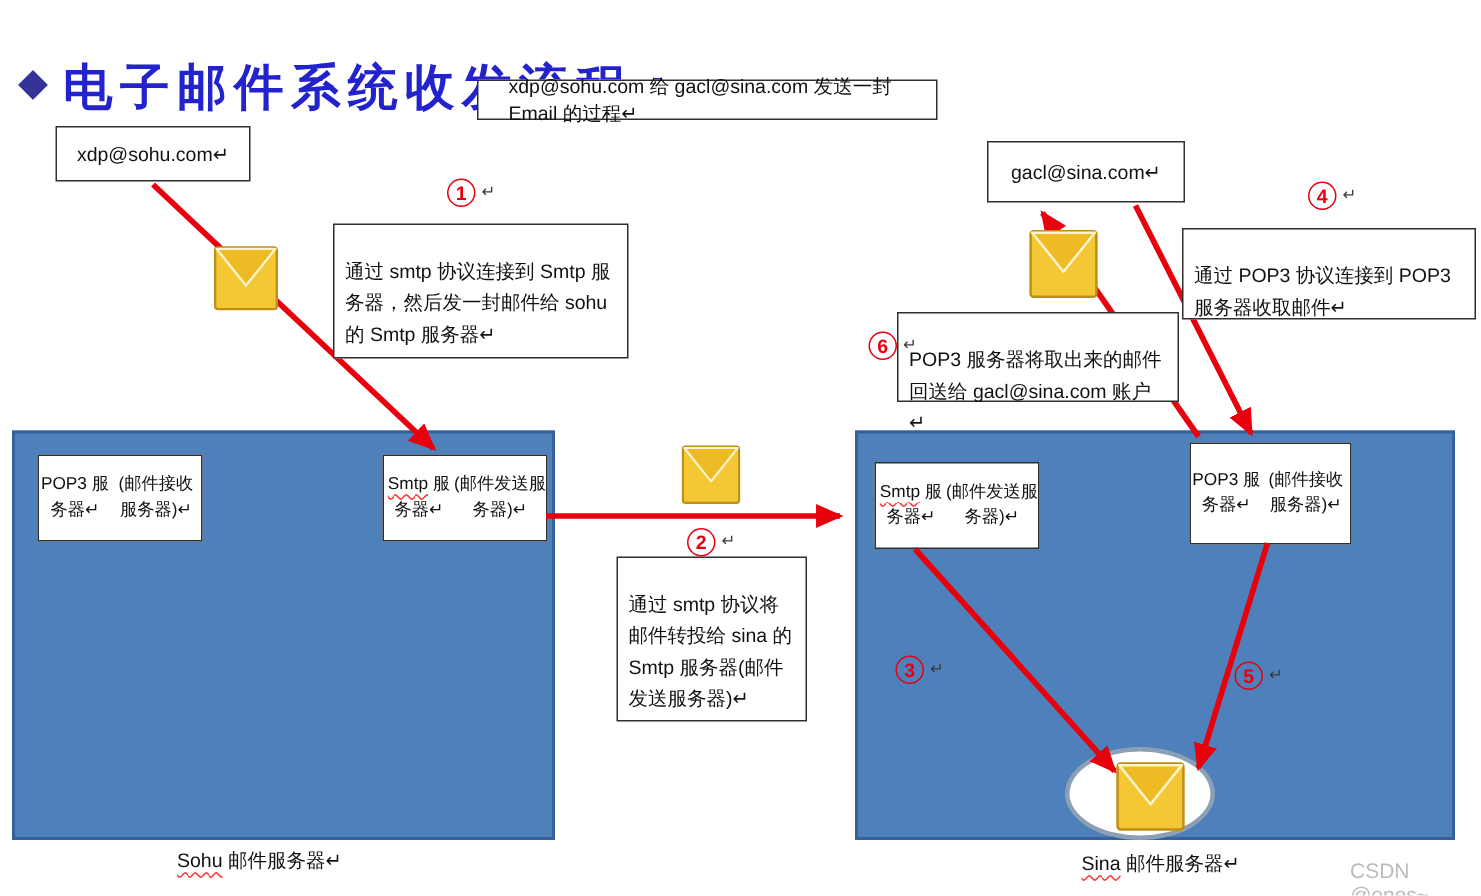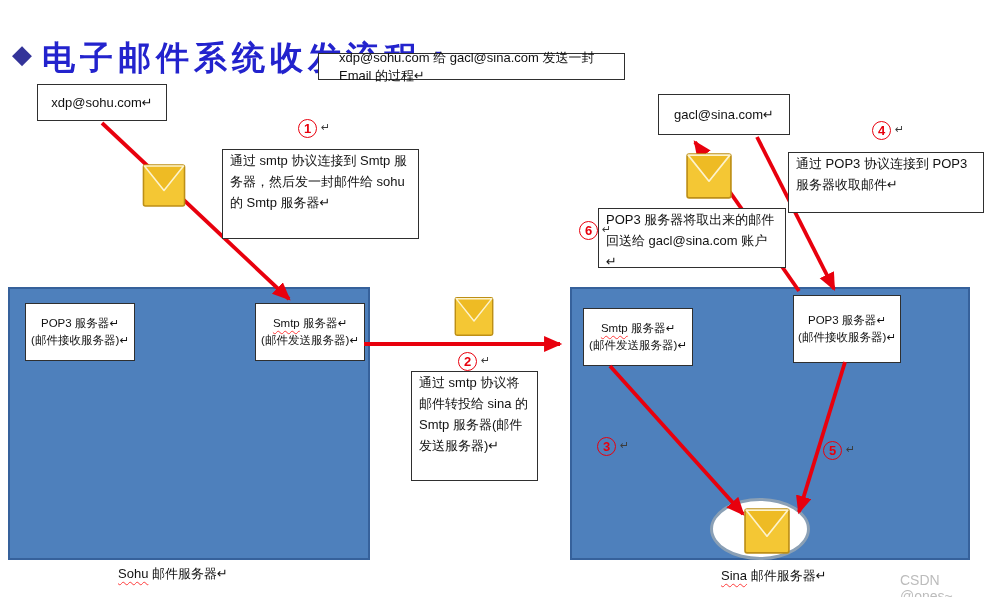--- a/index.html
+++ b/index.html
@@ -11,23 +11,23 @@
   body{background:#fff;font-family:"Liberation Sans","DejaVu Sans",sans-serif;}
   .canvas{position:relative;width:987px;height:597px;background:#fff;overflow:hidden;}
 
   .title{position:absolute;left:12px;top:2px;white-space:nowrap;margin-top:34px;}
   .title .bullet{color:var(--bullet-navy);font-size:26px;vertical-align:6px;margin-right:10px;}
   .title .txt{color:var(--title-blue);font-weight:bold;font-size:33px;letter-spacing:5px;}
 
   .panel{position:absolute;background:var(--panel-blue);border:2px solid var(--panel-border);z-index:1;}
 
   .wbox{position:absolute;background:#fff;border:1.5px solid #2f2f2f;color:#111;z-index:2;}
-  .srv{display:flex;flex-direction:column;align-items:center;justify-content:center;
+  .srv{display:flex;flex-direction:row;align-items:center;justify-content:center;
        font-size:11.5px;line-height:1.5;text-align:center;}
-  .anno{z-index:6;font-size:13px;line-height:1.62;padding:0 7px;text-align:left;}
+  .anno{z-index:6;font-size:13px;line-height:1.62;padding:20px 7px;text-align:left;}
   .acct{z-index:6;display:flex;align-items:center;justify-content:center;font-size:13px;}
   .note{z-index:6;display:flex;align-items:center;justify-content:center;font-size:13px;}
 
   .ellipse{position:absolute;background:#fff;border:3.5px solid #8ba0b5;border-radius:50%;z-index:2;}
 
   .envelope{position:absolute;z-index:5;}
   .envelope.under{z-index:3;}
   .envelope svg{display:block;width:100%;height:100%;}
 
   .arrows{position:absolute;left:0;top:0;z-index:4;pointer-events:none;}

